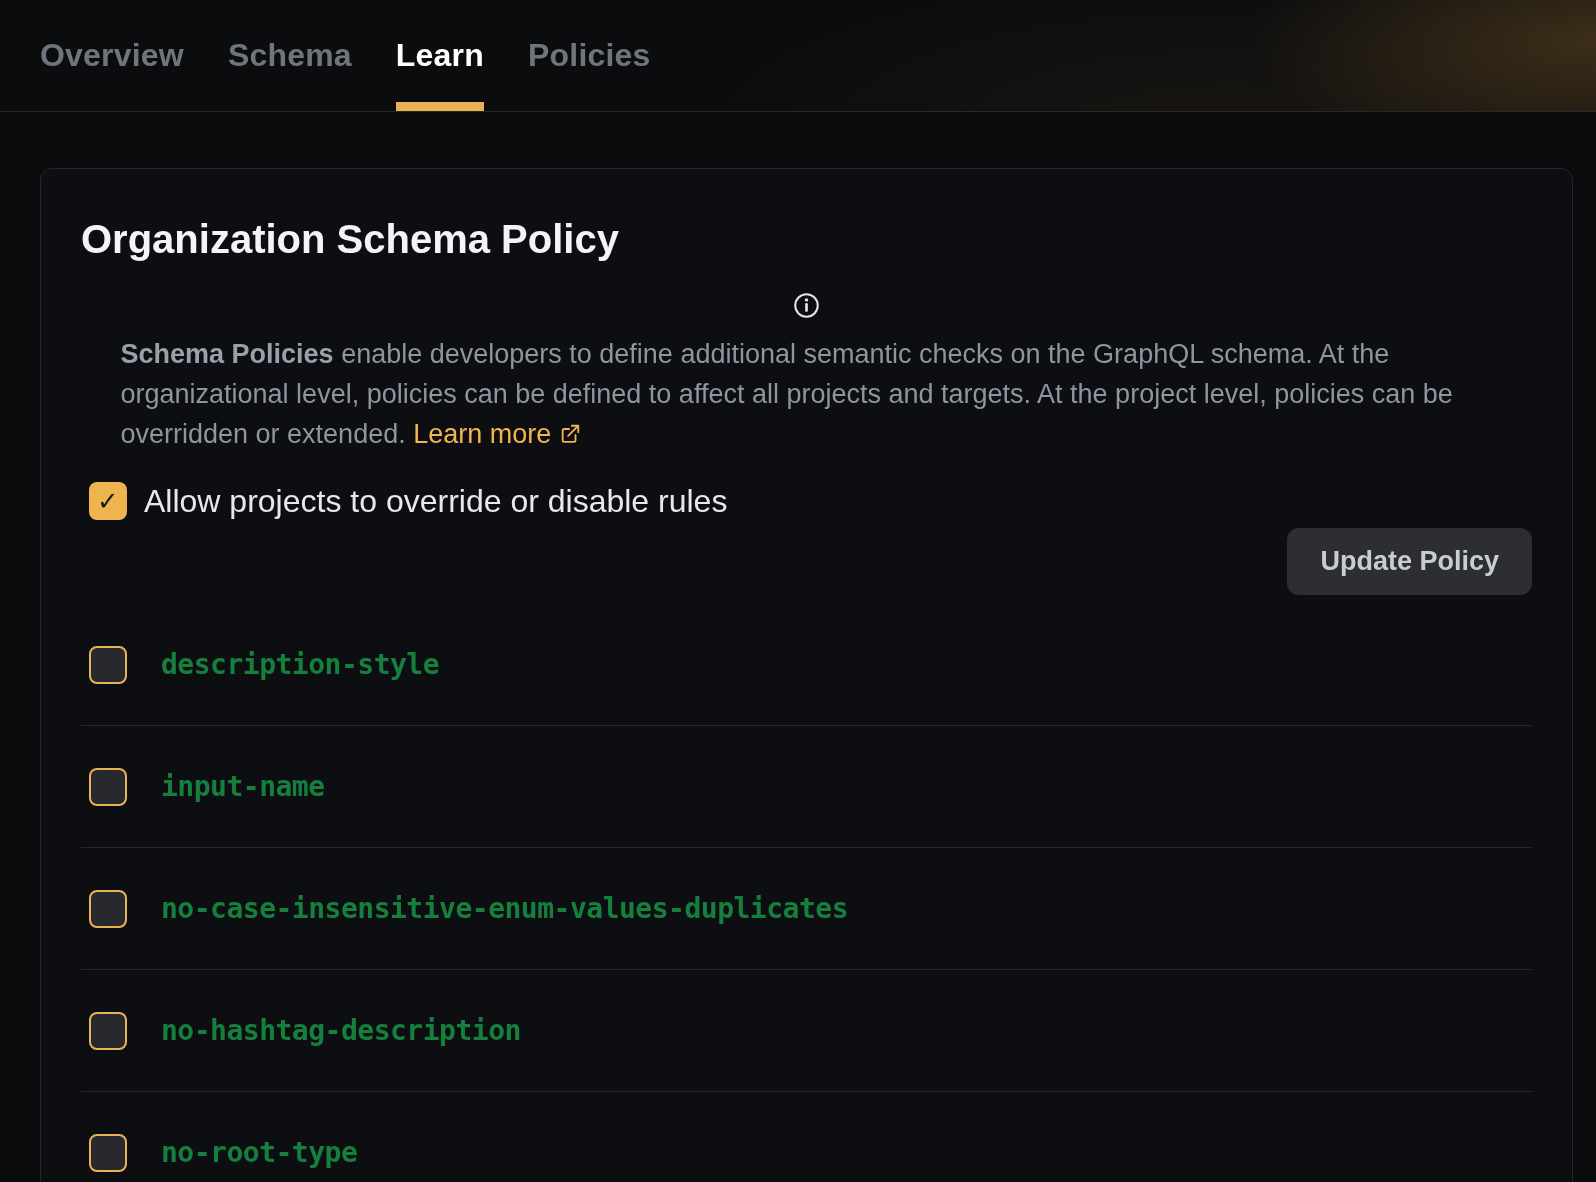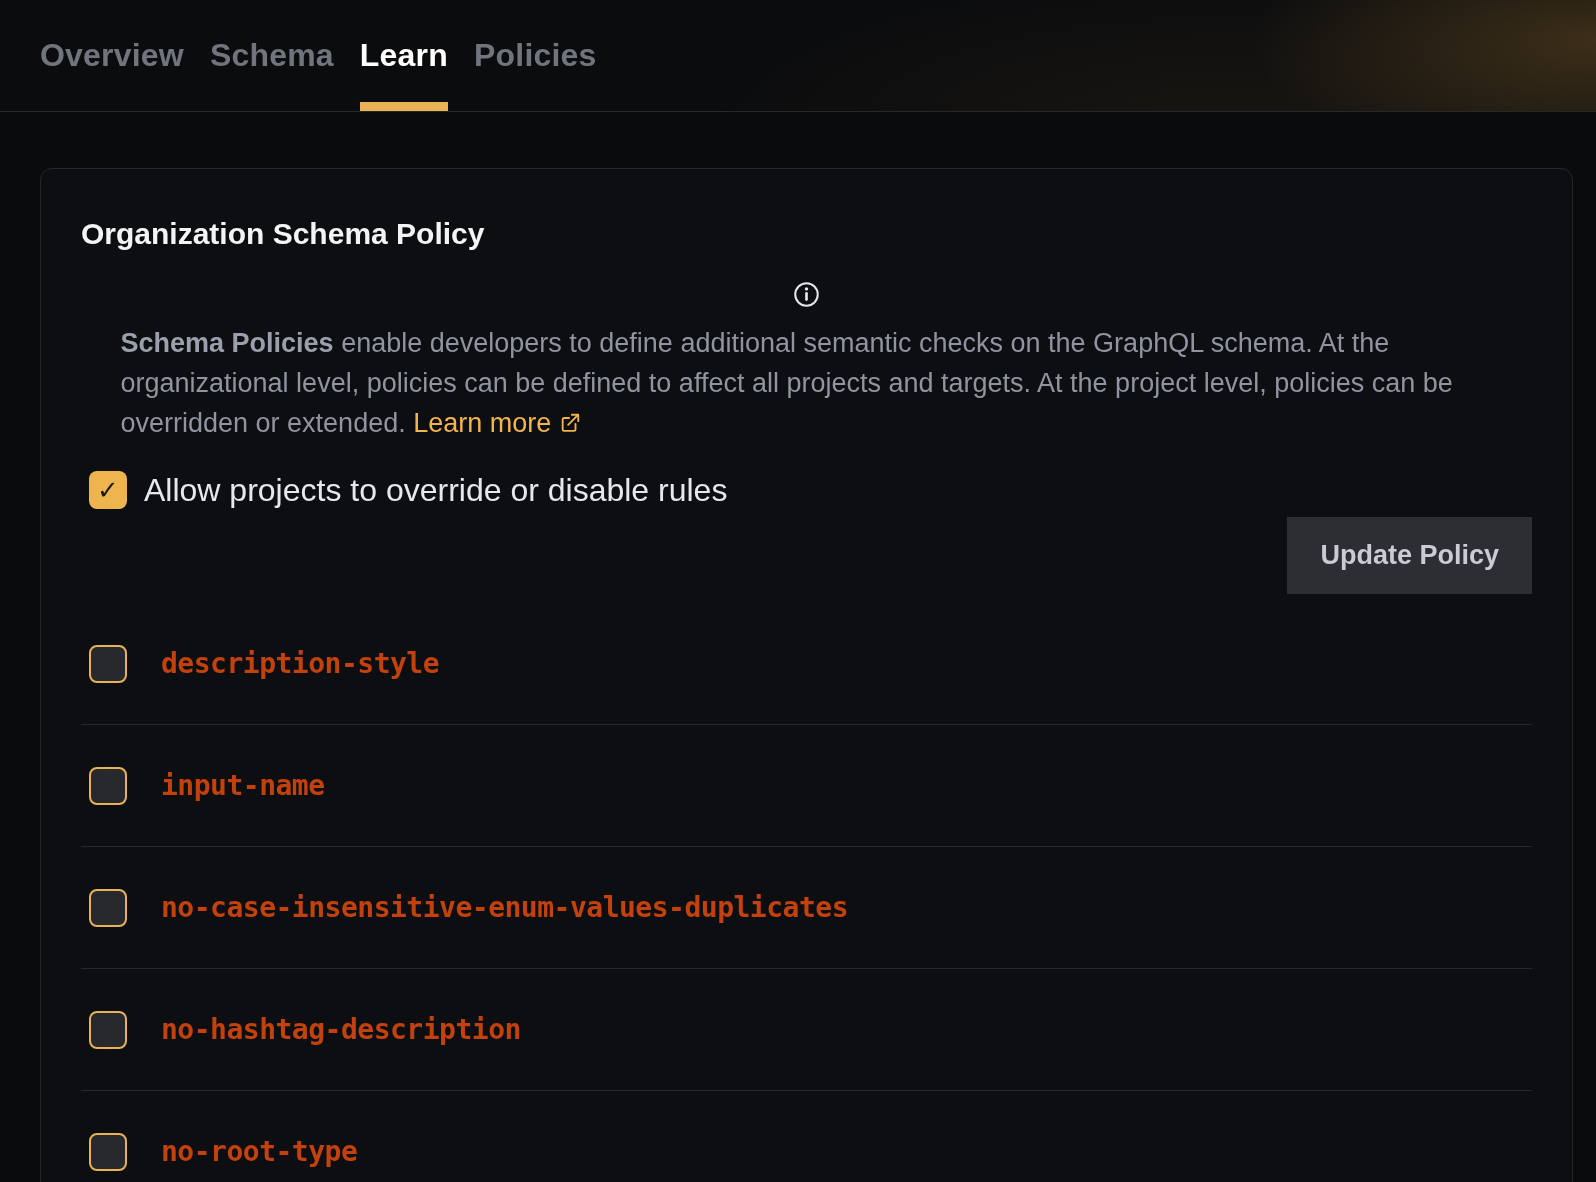--- a/index.html
+++ b/index.html
@@ -10,21 +10,21 @@
     background: #0a0b0d;
     font-family: "Liberation Sans", "DejaVu Sans", sans-serif;
   }
 
   
   .org-header {
     height: 112px;
     padding-left: 40px;
     display: flex;
     align-items: stretch;
-    gap: 26px;
+    gap: 44px;
     border-bottom: 1px solid #26282b;
     background-color: #0b0c0e;
     background-image:
       radial-gradient(480px 190px at 1596px 40px, rgba(196,141,54,0.26), rgba(196,141,54,0) 72%),
       radial-gradient(760px 230px at 1230px 130px, rgba(150,108,48,0.10), rgba(150,108,48,0) 70%);
   }
   .tab {
     position: relative;
     display: flex;
     align-items: center;
@@ -46,21 +46,21 @@
   .main-area { padding: 56px 23px 0 40px; }
   .policy-card {
     border: 1px solid #25272b;
     border-radius: 12px;
     background: #0d0e11;
     padding: 48px 40px 0 40px;
     height: 1110px;
   }
   .card-title {
     margin: 0 0 30px 0;
-    font-size: 30px;
+    font-size: 40px;
     font-weight: bold;
     color: #f3f4f5;
   }
 
   
   .info-row {
     display: flex;
     align-items: center;
     gap: 15px;
     color: #8f94a0;
@@ -101,47 +101,47 @@
   }
   .checkbox.unchecked {
     background: #27292e;
     border: 2px solid #e9b254;
   }
   .override-label { font-size: 32px; color: #e7e8eb; }
 
   
   .actions-row { display: flex; justify-content: flex-end; margin-top: 8px; }
   .update-btn {
-    height: 77px;
+    height: 67px;
     padding: 12px 33px;
     background: #2c2e33;
     color: #c9ccd2;
     font-family: inherit;
     font-size: 27px;
     font-weight: bold;
     border: none;
-    border-radius: 0;
+    border-radius: 12px;
     cursor: pointer;
   }
 
   
   .rules-list { list-style: none; margin: 9px 0 0 0; padding: 0; }
   .rule-row {
     height: 122px;
     display: flex;
     align-items: center;
     gap: 34px;
     padding-left: 8px;
     border-bottom: 1px solid #26282c;
   }
   .rule-name {
     font-family: "DejaVu Sans Mono", "Liberation Mono", monospace;
     font-weight: bold;
     font-size: 28px;
-    color: #c2410c;
+    color: #15803d;
     letter-spacing: -0.5px;
   }
 </style>
 </head>
 <body>
 
 <header class="org-header">
   <div class="tab">
     <span>Overview</span>
   </div>

